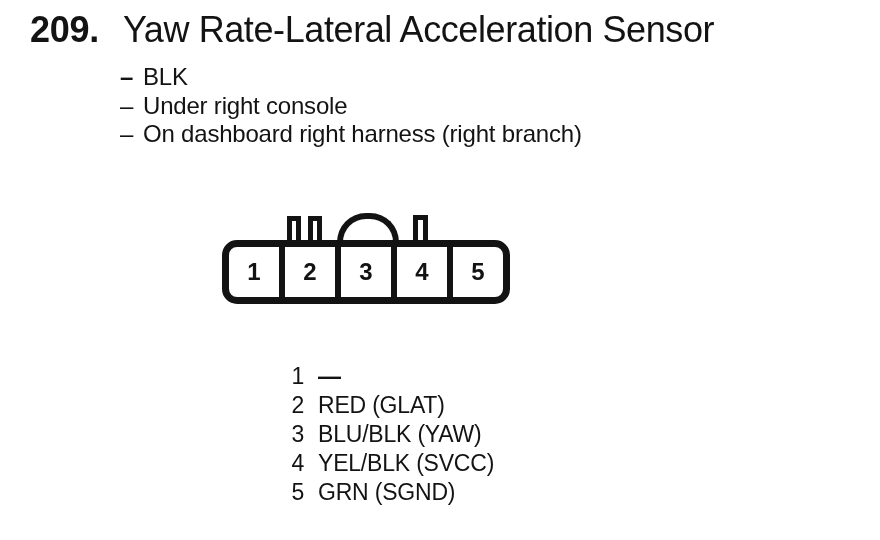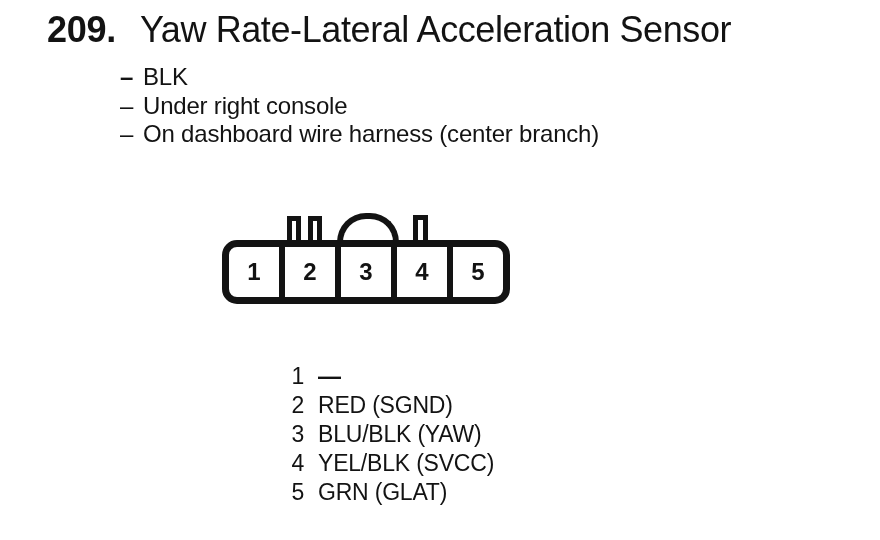--- a/index.html
+++ b/index.html
@@ -7,21 +7,21 @@
     width: 880px; height: 540px;
     background: #ffffff;
     position: relative;
     overflow: hidden;
     font-family: "Liberation Sans", sans-serif;
     color: #131313;
   }
 
   
   .header {
-    position: absolute; left: 47px; top: 9px;
+    position: absolute; left: 30px; top: 9px;
     display: flex; white-space: nowrap; justify-content: center;
   }
   .header .num {
     font-weight: 700; font-size: 36px; letter-spacing: -0.3px;
     margin-right: 24px;
   }
   .header .title {
     font-weight: 400; font-size: 36px; letter-spacing: -0.4px;
   }
 
@@ -95,21 +95,21 @@
   <div class="bullet-line first">
     <span class="bullet-dash">–</span>
     <span>BLK</span>
   </div>
   <div class="bullet-line">
     <span class="bullet-dash">–</span>
     <span>Under right console</span>
   </div>
   <div class="bullet-line">
     <span class="bullet-dash">–</span>
-    <span>On dashboard wire harness (center branch)</span>
+    <span>On dashboard right harness (right branch)</span>
   </div>
 </div>
 
 <div class="connector">
   <div class="key-tab tab-a"></div>
   <div class="key-tab tab-b"></div>
   <div class="arc-bump"></div>
   <div class="key-tab tab-c"></div>
   <div class="body-box">
     <div class="cavity">1</div>
@@ -120,27 +120,27 @@
   </div>
 </div>
 
 <div class="pin-list">
   <div class="pin-row first">
     <span class="pin-num">1</span>
     <span class="pin-label">—</span>
   </div>
   <div class="pin-row">
     <span class="pin-num">2</span>
-    <span class="pin-label">RED (SGND)</span>
+    <span class="pin-label">RED (GLAT)</span>
   </div>
   <div class="pin-row">
     <span class="pin-num">3</span>
     <span class="pin-label">BLU/BLK (YAW)</span>
   </div>
   <div class="pin-row">
     <span class="pin-num">4</span>
     <span class="pin-label">YEL/BLK (SVCC)</span>
   </div>
   <div class="pin-row">
     <span class="pin-num">5</span>
-    <span class="pin-label">GRN (GLAT)</span>
+    <span class="pin-label">GRN (SGND)</span>
   </div>
 </div>
 
 </body></html>

